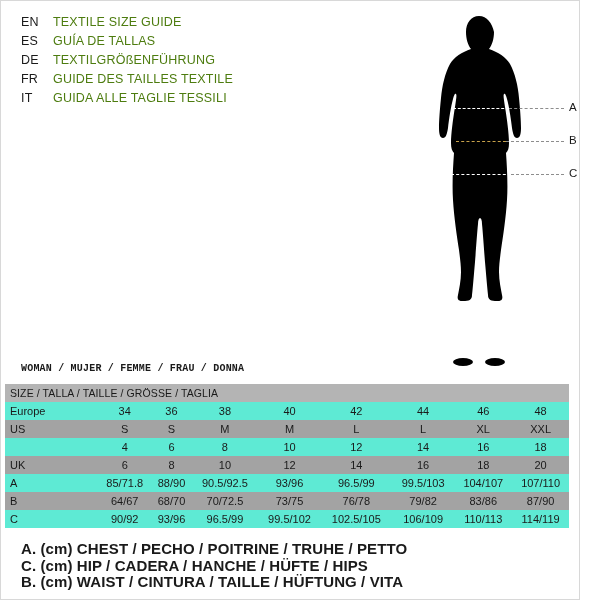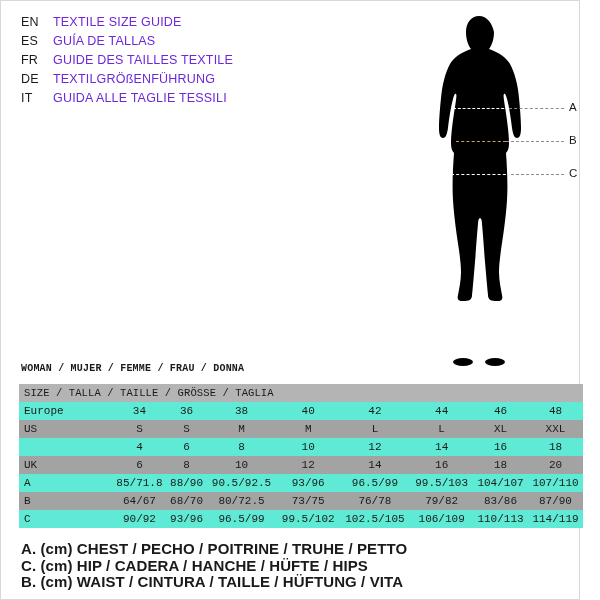--- a/index.html
+++ b/index.html
@@ -35,21 +35,21 @@
     height: 19px;
     font-size: 12.5px;
     letter-spacing: 0.2px;
   }
   .lang-code {
     width: 32px;
     flex: 0 0 32px;
     color: #1a1a1a;
   }
   .lang-text {
-    color: #6d28d9;
+    color: #4d7c0f;
   }
 
   
   .figure-wrap {
     position: absolute;
     top: 10px;
     left: 400px;
     width: 190px;
     height: 360px;
   }
@@ -82,26 +82,25 @@
     top: 362px;
     font-size: 10px;
     font-weight: bold;
     letter-spacing: 0.2px;
     font-family: Liberation Mono, monospace;
   }
 
   
   table.size-table {
     position: absolute;
-    left: 18px;
+    left: 4px;
     top: 383px;
     width: 564px;
     border-collapse: collapse;
     font-size: 11px;
-    font-family: Liberation Mono, monospace;
   }
   table.size-table td, table.size-table th {
     padding: 0;
     height: 18px;
     line-height: 18px;
     text-align: center;
     font-weight: normal;
     color: #1a1a1a;
   }
   table.size-table tr.head td {
@@ -146,26 +145,26 @@
   <div class="lang-block">
     <div class="lang-row">
       <span class="lang-code">EN</span>
       <span class="lang-text">TEXTILE SIZE GUIDE</span>
     </div>
     <div class="lang-row">
       <span class="lang-code">ES</span>
       <span class="lang-text">GUÍA DE TALLAS</span>
     </div>
     <div class="lang-row">
+      <span class="lang-code">DE</span>
+      <span class="lang-text">TEXTILGRÖßENFÜHRUNG</span>
+    </div>
+    <div class="lang-row">
       <span class="lang-code">FR</span>
       <span class="lang-text">GUIDE DES TAILLES TEXTILE</span>
-    </div>
-    <div class="lang-row">
-      <span class="lang-code">DE</span>
-      <span class="lang-text">TEXTILGRÖßENFÜHRUNG</span>
     </div>
     <div class="lang-row">
       <span class="lang-code">IT</span>
       <span class="lang-text">GUIDA ALLE TAGLIE TESSILI</span>
     </div>
   </div>
 
   <div class="figure-wrap">
     <svg class="figure-svg" width="190" height="365" viewBox="0 0 190 365">
       <path fill="#000000" d="
@@ -294,21 +293,21 @@
         <td>96.5/99</td>
         <td>99.5/103</td>
         <td>104/107</td>
         <td>107/110</td>
       </tr>
 
       <tr class="shade">
         <td class="rowlabel">B</td>
         <td>64/67</td>
         <td>68/70</td>
-        <td>80/72.5</td>
+        <td>70/72.5</td>
         <td>73/75</td>
         <td>76/78</td>
         <td>79/82</td>
         <td>83/86</td>
         <td>87/90</td>
       </tr>
 
       <tr class="plain">
         <td class="rowlabel">C</td>
         <td>90/92</td>

